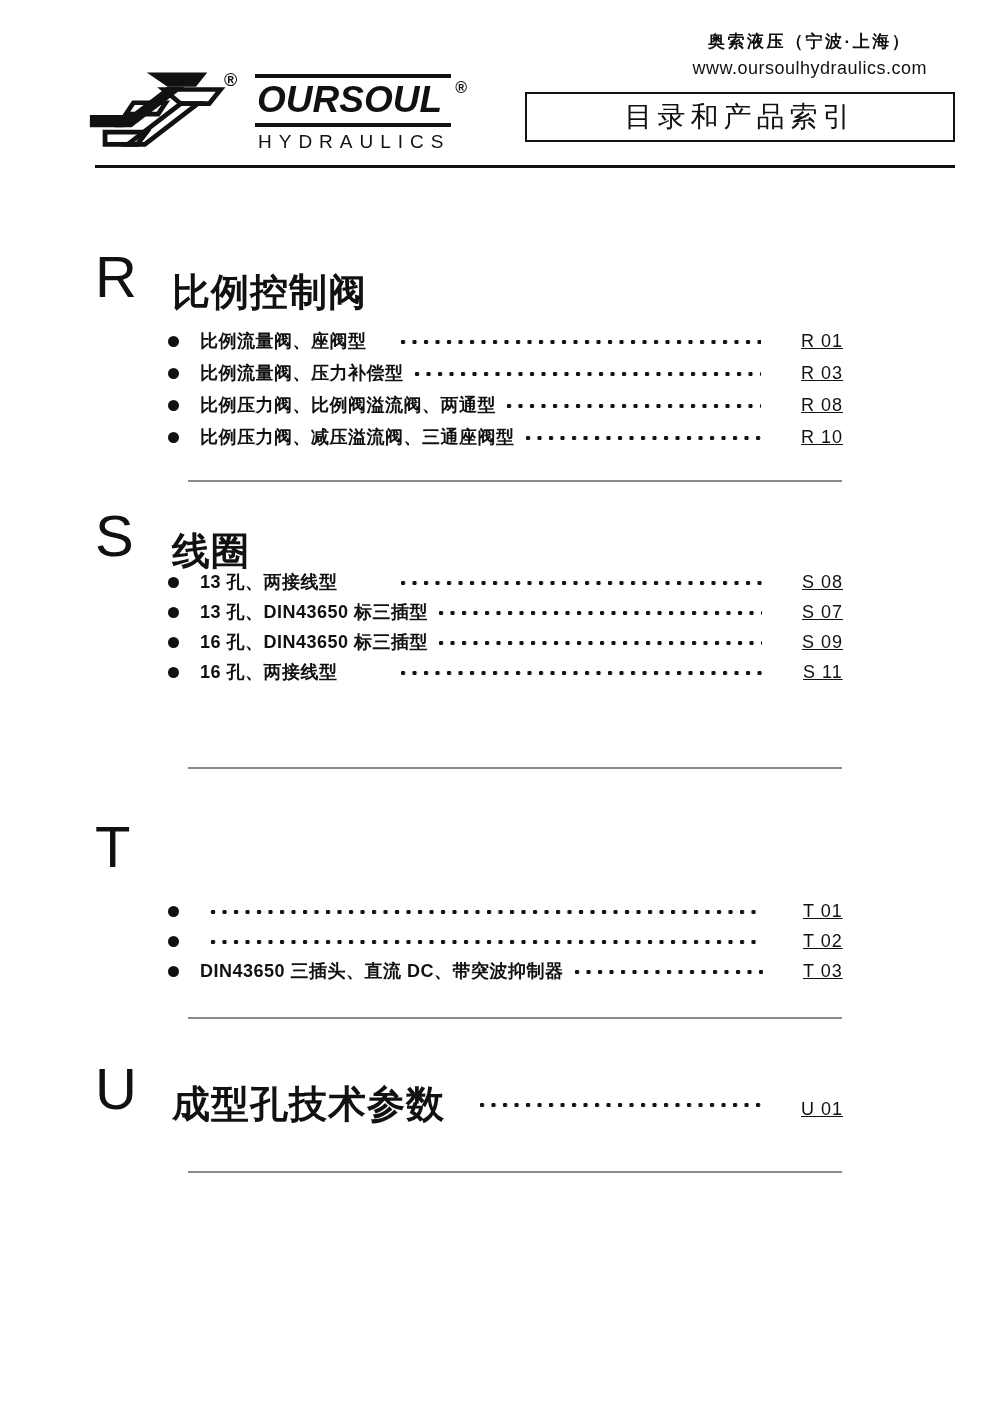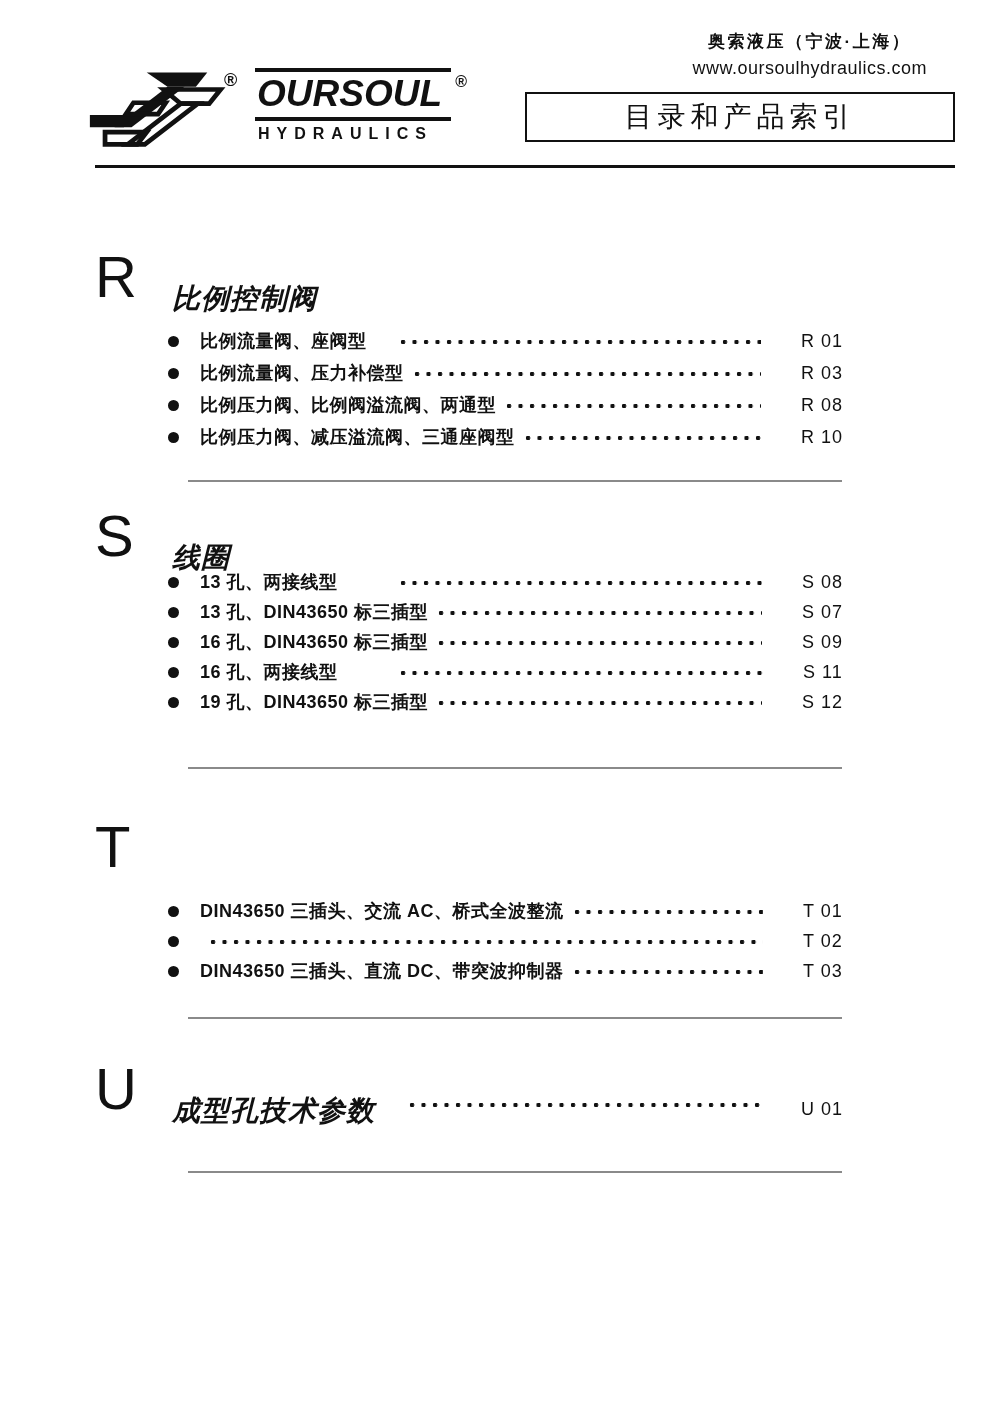--- a/index.html
+++ b/index.html
@@ -25,35 +25,35 @@
   .website-line{
     font-size:18px; margin-top:5px; letter-spacing:0.5px;
   }
 
   .logo-svg{ position:absolute; left:88px; top:66px; }
   .logo-reg{
     position:absolute; left:224px; top:70px;
     font-size:18px; font-weight:600;
   }
 
-  .wordmark-block{ position:absolute; left:255px; top:68px; width:196px; }
+  .wordmark-block{ position:absolute; left:255px; top:74px; width:196px; }
   .wordmark{
     position:relative;
     font-size:37px; font-weight:800; font-style:italic;
     letter-spacing:0px; line-height:44px;
     border-top:4px solid #111; border-bottom:4px solid #111;
     padding:0 4px 1px 2px;
     white-space:nowrap;
   }
   .wordmark-reg{
     position:absolute; right:-16px; top:-12px;
     font-size:16px; font-weight:600; font-style:normal; letter-spacing:0;
   }
   .brand-sub{
-    font-size:16px; font-weight:700; letter-spacing:7px;
+    font-size:19px; font-weight:400; letter-spacing:7px;
     margin-top:4px; padding-left:3px; white-space:nowrap;
   }
 
   .title-box{
     position:absolute; left:525px; top:92px; width:430px; height:50px;
     border:2px solid #111; box-sizing:border-box;
     font-family:"DejaVu Serif","Liberation Serif",serif;
     font-size:28px; letter-spacing:5px;
     text-align:center; line-height:46px;
   }
@@ -63,22 +63,22 @@
   }
 
   
   .sec{ position:absolute; left:95px; width:748px; }
   .sec-head{ display:flex; align-items:flex-end; height:62px; }
   .sec-letter{
     width:77px; font-size:58px; font-weight:400; line-height:62px;
     letter-spacing:0;
   }
   .sec-title{
-    font-size:28px; font-weight:700; letter-spacing:1px;
-    transform:translateY(10px); white-space:nowrap;font-style:italic;
+    font-size:38px; font-weight:700; letter-spacing:1px;
+    transform:translateY(10px); white-space:nowrap;
   }
 
   .items{ }
   .row{ display:flex; align-items:center; margin-left:73px; }
   .row-32{ height:32px; }
   .row-30{ height:30px; }
   .bullet{
     width:11px; height:11px; border-radius:50%; background:#111;
     flex:0 0 11px; margin-right:21px;
   }
@@ -87,21 +87,21 @@
     min-width:190px; white-space:nowrap;
   }
   .dots{
     flex:1; height:6px; margin:2px 2px 0 10px;
     background-image:radial-gradient(circle at 3px 3px,#111 2px,transparent 2.5px);
     background-size:11.5px 6px; background-repeat:repeat-x;
     background-position:left center;
   }
   .page-code{
     flex:0 0 78px; box-sizing:border-box; padding-left:38px;
-    font-size:18px; font-weight:500; letter-spacing:1px; white-space:nowrap;
+    font-size:18px; font-weight:500; letter-spacing:1px; white-space:nowrap;text-decoration:underline;
   }
 
   
   .u-head .dots{ margin-bottom:12px; margin-left:34px; }
   .u-head .page-code{ }
 
   .separator{
     position:absolute; left:188px; width:654px; height:2px;
     background:#8a8a8a;
   }
@@ -200,38 +200,31 @@
         <span class="label">16 孔、DIN43650 标三插型</span>
         <span class="dots"></span>
         <span class="page-code">S 09</span>
       </div>
       <div class="row row-30">
         <span class="bullet"></span>
         <span class="label">16 孔、两接线型</span>
         <span class="dots"></span>
         <span class="page-code">S 11</span>
       </div>
-      <div class="row row-30">
-        <span class="bullet"></span>
-        <span class="label">19 孔、DIN43650 标三插型</span>
-        <span class="dots"></span>
-        <span class="page-code">S 12</span>
-      </div>
     </div>
   </section>
   <div class="separator" style="top:767px"></div>
 
   <section class="sec" style="top:816px">
     <div class="sec-head">
       <div class="sec-letter">T</div>
     </div>
     <div class="items" style="margin-top:18px">
       <div class="row row-30">
         <span class="bullet"></span>
-        <span class="label">DIN43650 三插头、交流 AC、桥式全波整流</span>
         <span class="dots"></span>
         <span class="page-code">T 01</span>
       </div>
       <div class="row row-30">
         <span class="bullet"></span>
         <span class="dots"></span>
         <span class="page-code">T 02</span>
       </div>
       <div class="row row-30">
         <span class="bullet"></span>

